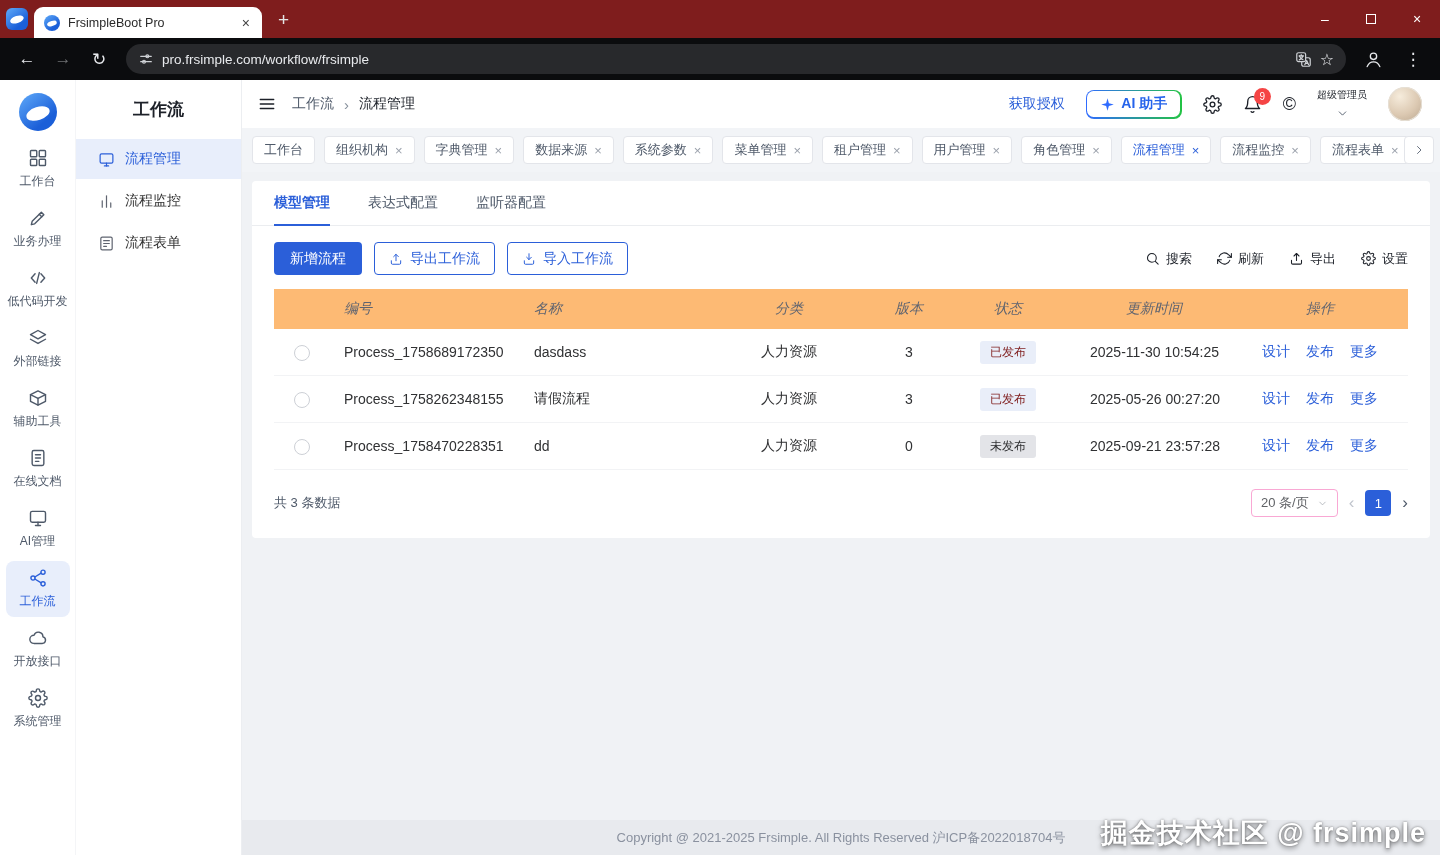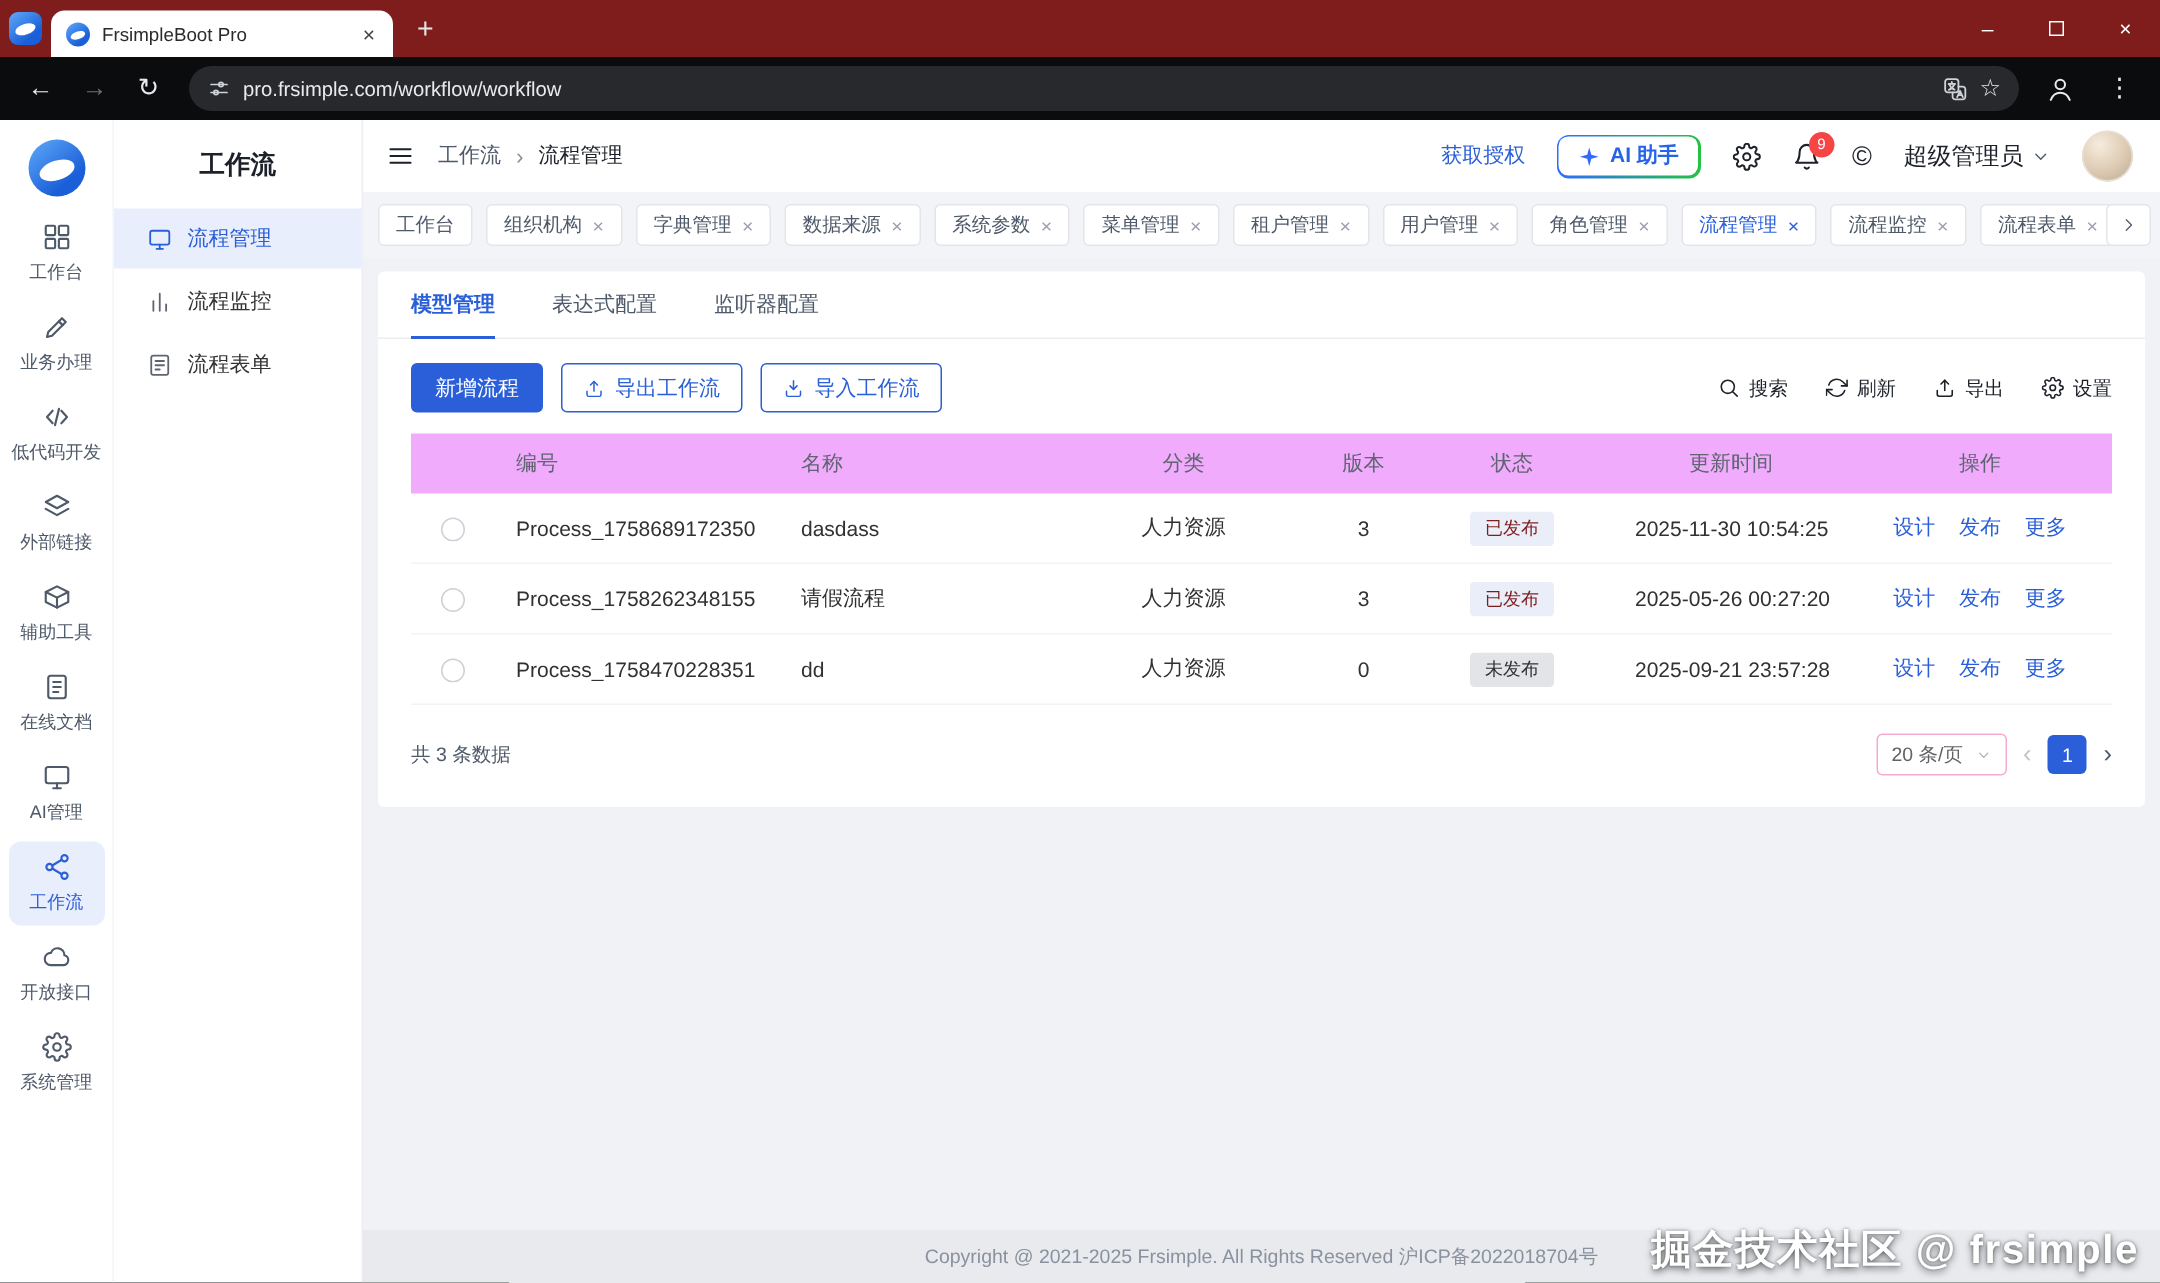--- a/index.html
+++ b/index.html
@@ -66,21 +66,21 @@
   .license{color:#2b5fd9;font-size:14px;cursor:pointer;}
   .ai-wrap{padding:1.5px;border-radius:8px;background:linear-gradient(90deg,#2f6bff,#23c343);}
   .ai-btn{background:#fff;border-radius:6.5px;display:flex;align-items:center;gap:6px;padding:4px 13px;
           color:#2563eb;font-size:14px;font-weight:bold;}
   .ai-btn svg{width:15px;height:15px;color:#2f6bff;}
   .hicon{color:#1d2129;display:flex;position:relative;cursor:pointer;}
   .hicon svg{width:19px;height:19px;}
   .badge-red{position:absolute;top:-7px;right:-9px;background:#f54545;color:#fff;font-size:10px;min-width:17px;
              height:17px;border-radius:9px;display:flex;align-items:center;justify-content:center;padding:0 3px;}
   .copyright-ic{font-size:18px;color:#1d2129;line-height:1;}
-  .user{display:flex;align-items:center;gap:5px;font-size:16px;color:#1d2129;cursor:pointer;}
+  .user{display:flex;align-items:center;gap:5px;font-size:10px;color:#1d2129;cursor:pointer;flex-direction:column;}
   .user svg{width:13px;height:13px;color:#4e5969;}
   .avatar{width:34px;height:34px;border-radius:50%;flex:0 0 auto;
           background:radial-gradient(circle at 35% 28%,#f6ecdc,#dcc9b2 55%,#b9a68f);box-shadow:inset 0 0 0 1px #e6e0d6;}
 
   
   .chipbar{height:44px;display:flex;align-items:center;gap:9px;padding:0 42px 0 10px;background:#f2f4f7;
            overflow:hidden;flex:0 0 auto;position:relative;}
   .chip{flex:0 0 auto;height:28px;background:#fff;border:1px solid #e3e5ea;border-radius:4px;display:flex;
         align-items:center;gap:7px;padding:0 11px;font-size:13px;color:#4e5969;cursor:pointer;}
   .chip.active{color:#2b5fd9;}
@@ -102,21 +102,21 @@
                display:flex;align-items:center;font-size:14px;cursor:pointer;}
   .btn-outline{height:33px;padding:0 14px;background:#fff;border:1px solid #2b5fd9;color:#2b5fd9;border-radius:4px;
                display:flex;align-items:center;gap:7px;font-size:14px;cursor:pointer;}
   .btn-outline svg{width:14px;height:14px;}
   .tools{margin-left:auto;display:flex;gap:25px;}
   .tool{display:flex;align-items:center;gap:6px;font-size:13px;color:#1d2129;cursor:pointer;}
   .tool svg{width:15px;height:15px;}
 
   .tablewrap{padding:0 22px;}
   .tgrid{display:grid;grid-template-columns:56px 190px 180px 178px 62px 136px 156px 1fr;align-items:center;}
-  .thead{background:#f0abfc;height:40px;color:#5f6470;font-size:14px;}
+  .thead{background:#fdba74;height:40px;color:#5f6470;font-size:14px;font-style:italic;}
   .th,.td{padding:0 14px;white-space:nowrap;overflow:hidden;}
   .al{text-align:left;}  .ac{text-align:center;}
   .trow{height:47px;border-bottom:1px solid #f2f3f5;font-size:14px;color:#303133;}
   .radio{width:16px;height:16px;border:1px solid #cdd0d6;border-radius:50%;background:#fff;display:inline-block;
          vertical-align:middle;cursor:pointer;}
   .badge{display:inline-block;font-size:12px;padding:3px 10px;border-radius:3px;}
   .badge.pub{background:#e9eef9;color:#7f1d1d;}
   .badge.unpub{background:#e3e4e8;color:#303133;}
   .oplink{color:#2b5fd9;font-size:14px;text-decoration:none;margin:0 6px;cursor:pointer;}
 
@@ -281,21 +281,21 @@
   <div class="addressbar">
     <span class="nav-ic">←</span>
     <span class="nav-ic disabled">→</span>
     <span class="nav-ic">↻</span>
     <div class="urlbox">
       <span class="url-ic">
           <svg class="ic" width="16" height="16">
             <use href="#i-tune"></use>
           </svg>
         </span>
-      <span class="url-text">pro.frsimple.com/workflow/workflow</span>
+      <span class="url-text">pro.frsimple.com/workflow/frsimple</span>
       <span class="url-ic">
           <svg class="ic" width="17" height="17">
             <use href="#i-translate"></use>
           </svg>
         </span>
       <span class="bookmark-star">☆</span>
     </div>
     <div class="chrome-right">
       <span class="nav-ic">
           <svg class="ic" width="19" height="19">

